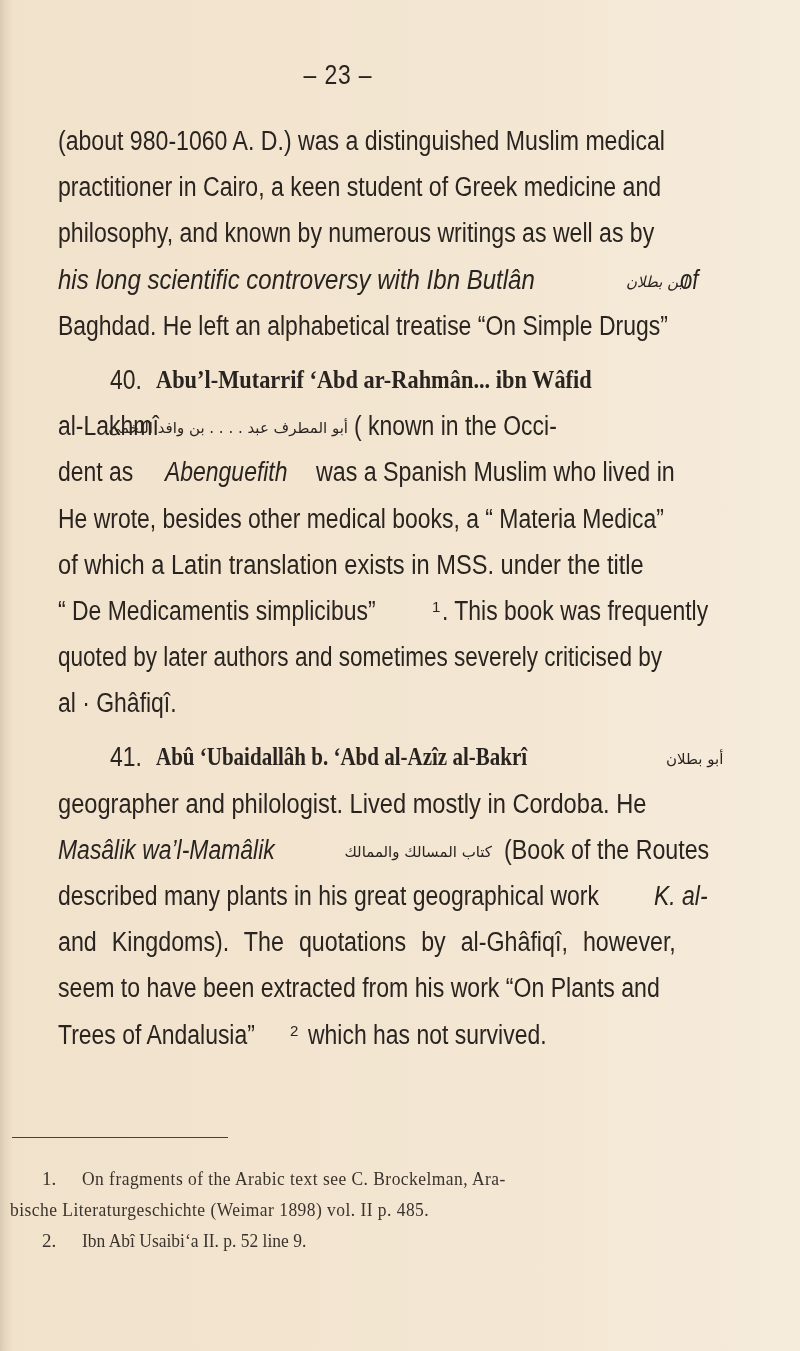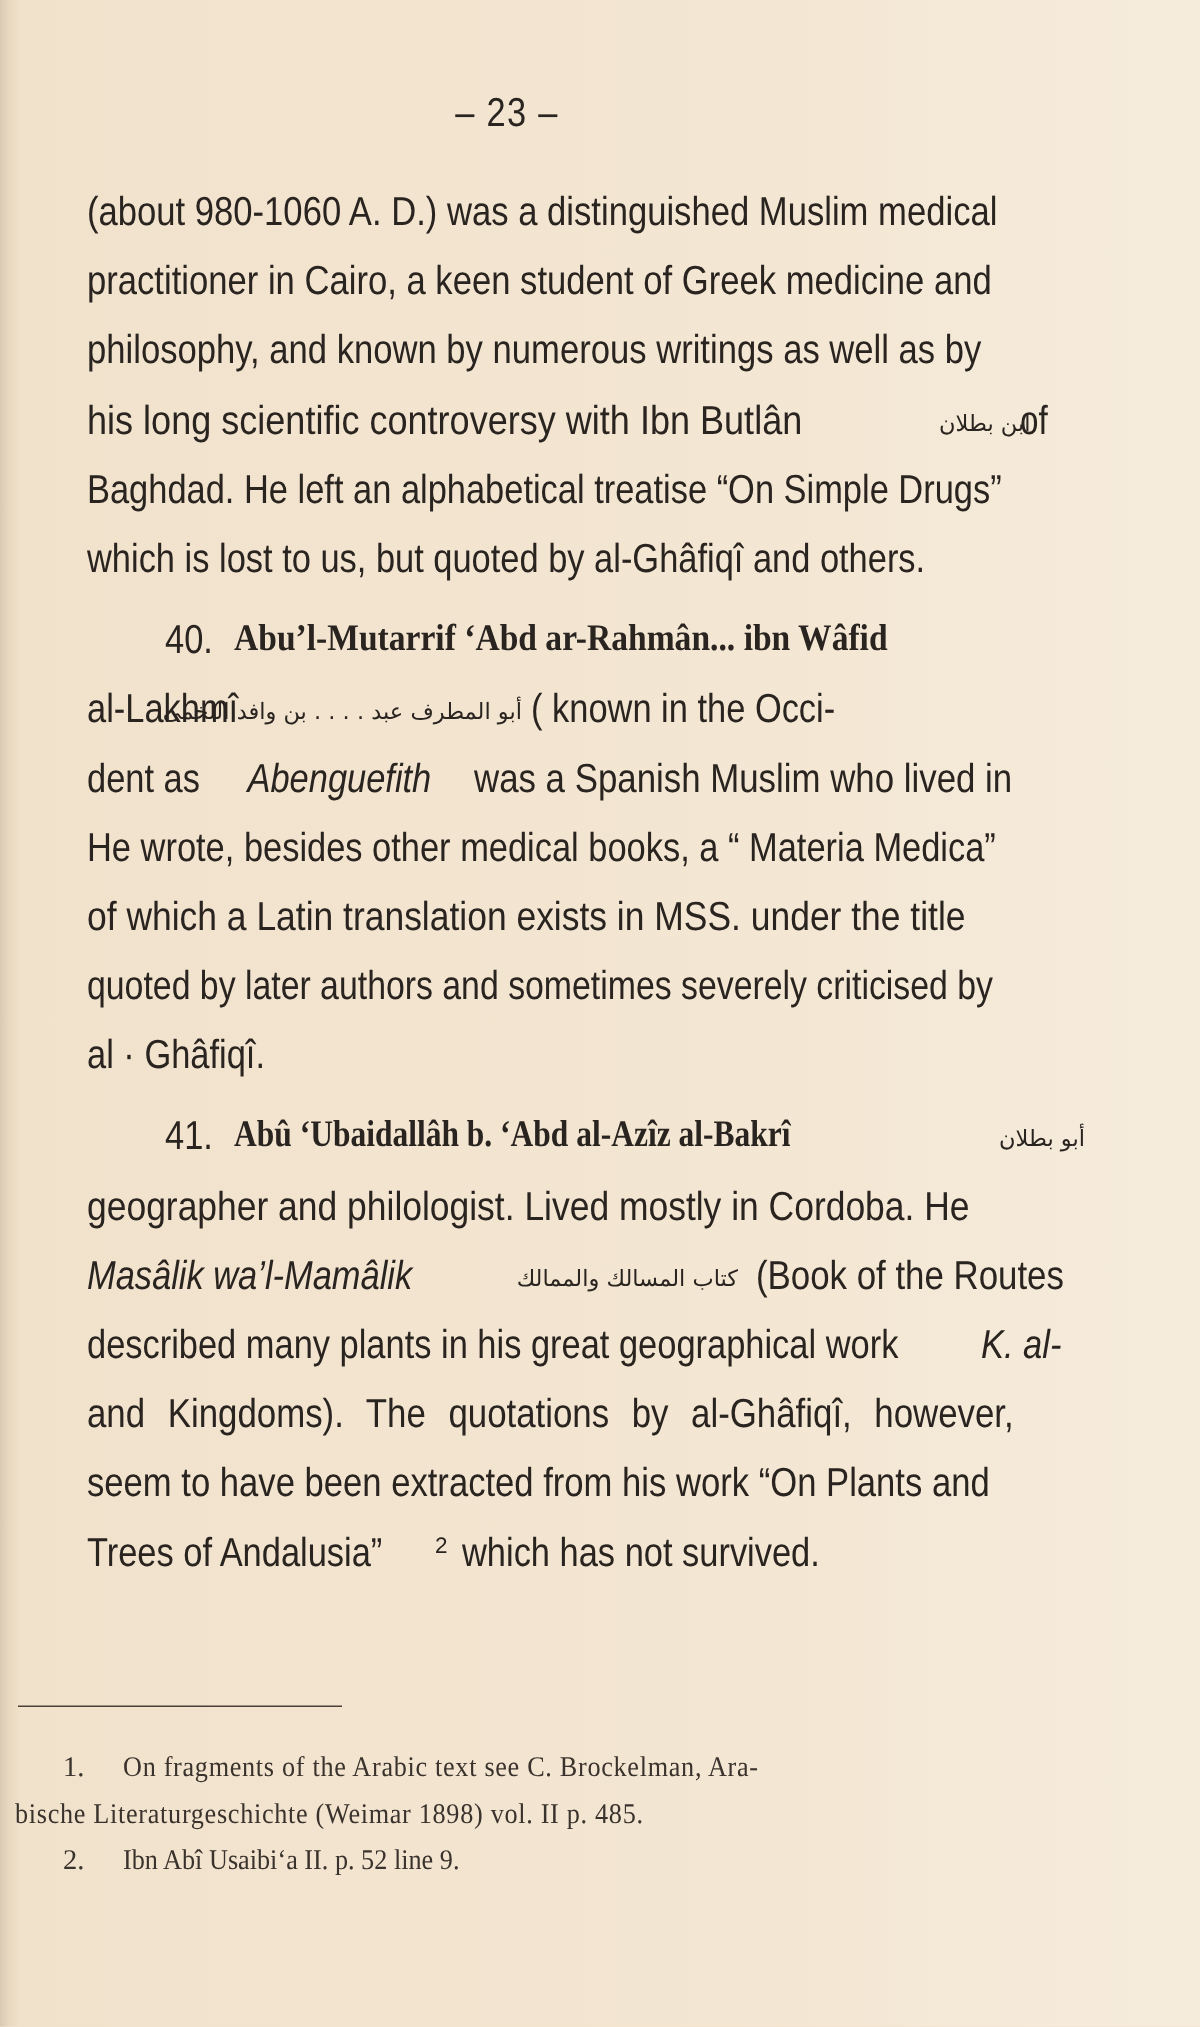--- a/index.html
+++ b/index.html
@@ -94,46 +94,49 @@
 </head>
 <body>
 
 <div class="page-number">– 23 –</div>
 
 <div class="body-text">
 
   <div class="line justify"><span class="condensed" style="transform:scaleX(0.855);">(about 980-1060 A. D.) was a distinguished Muslim medical</span></div>
   <div class="line"><span class="condensed" style="transform:scaleX(0.855);">practitioner in Cairo, a keen student of Greek medicine and</span></div>
   <div class="line"><span class="condensed" style="transform:scaleX(0.855);">philosophy, and known by numerous writings as well as by</span></div>
-  <div class="line" style="position:relative;">
+  <div class="line" style="position:relative;font-style:italic;">
     <span class="condensed" style="transform:scaleX(0.89);">his long scientific controversy with Ibn Butlân</span>
     <span class="arabic" style="position:absolute; left:568px; top:2px;">ابن بطلان</span>
     <span style="position:absolute; left:622px; top:0;" class="condensed">of</span>
   </div>
   <div class="line"><span class="condensed" style="transform:scaleX(0.85);">Baghdad. He left an alphabetical treatise “On Simple Drugs”</span></div>
-  <div class="line"><span class="condensed" style="transform:scaleX(0.85);">which is lost to us, but quoted by al-Ghâfiqî and others.</span></div>
 
   <div class="gap-small"></div>
 
   <div class="line" style="position:relative;">
     <span class="condensed" style="position:absolute; left:52px; transform:scaleX(0.85);">40.</span>
     <span class="bold-head condensed" style="position:absolute; left:98px; transform:scaleX(0.895);">Abu’l-Mutarrif ‘Abd ar-Rahmân... ibn Wâfid</span>
   </div>
   <div class="line" style="position:relative;">
     <span class="condensed" style="transform:scaleX(0.85);">al-Lakhmî</span>
     <span class="arabic" style="position:absolute; left:106px; top:2px; width:184px; text-align:right;">أبو المطرف عبد . . . . بن وافد اللخمى</span>
     <span class="condensed" style="position:absolute; left:296px; transform:scaleX(0.85);">( known in the Occi-</span>
   </div>
   <div class="line" style="position:relative;">
     <span class="condensed" style="transform:scaleX(0.85);">dent as</span>
     <span class="condensed italic" style="position:absolute; left:107px; transform:scaleX(0.85);">Abenguefith</span>
     <span class="condensed" style="position:absolute; left:258px; transform:scaleX(0.86);">was a Spanish Muslim who lived in</span>
   </div>
   <div class="line"><span class="condensed" style="transform:scaleX(0.85);">He wrote, besides other medical books, a “ Materia Medica”</span></div>
   <div class="line"><span class="condensed" style="transform:scaleX(0.875);">of which a Latin translation exists in MSS. under the title</span></div>
+  <div class="line" style="position:relative;">
+    <span class="condensed" style="transform:scaleX(0.85);">“ De Medicamentis simplicibus”</span><span style="position:absolute; left:374px; top:-4px; font-size:15px;">1</span>
+    <span class="condensed" style="position:absolute; left:384px; transform:scaleX(0.85);">. This book was frequently</span>
+  </div>
   <div class="line"><span class="condensed" style="transform:scaleX(0.835);">quoted by later authors and sometimes severely criticised by</span></div>
   <div class="line"><span class="condensed" style="transform:scaleX(0.85);">al · Ghâfiqî.</span></div>
 
   <div class="gap-small"></div>
 
   <div class="line" style="position:relative;">
     <span class="condensed" style="position:absolute; left:52px; transform:scaleX(0.85);">41.</span>
     <span class="bold-head condensed" style="position:absolute; left:98px; transform:scaleX(0.84);">Abû ‘Ubaidallâh b. ‘Abd al-Azîz al-Bakrî</span>
     <span class="arabic" style="position:absolute; left:608px; top:2px;">أبو بطلان</span>
   </div>

